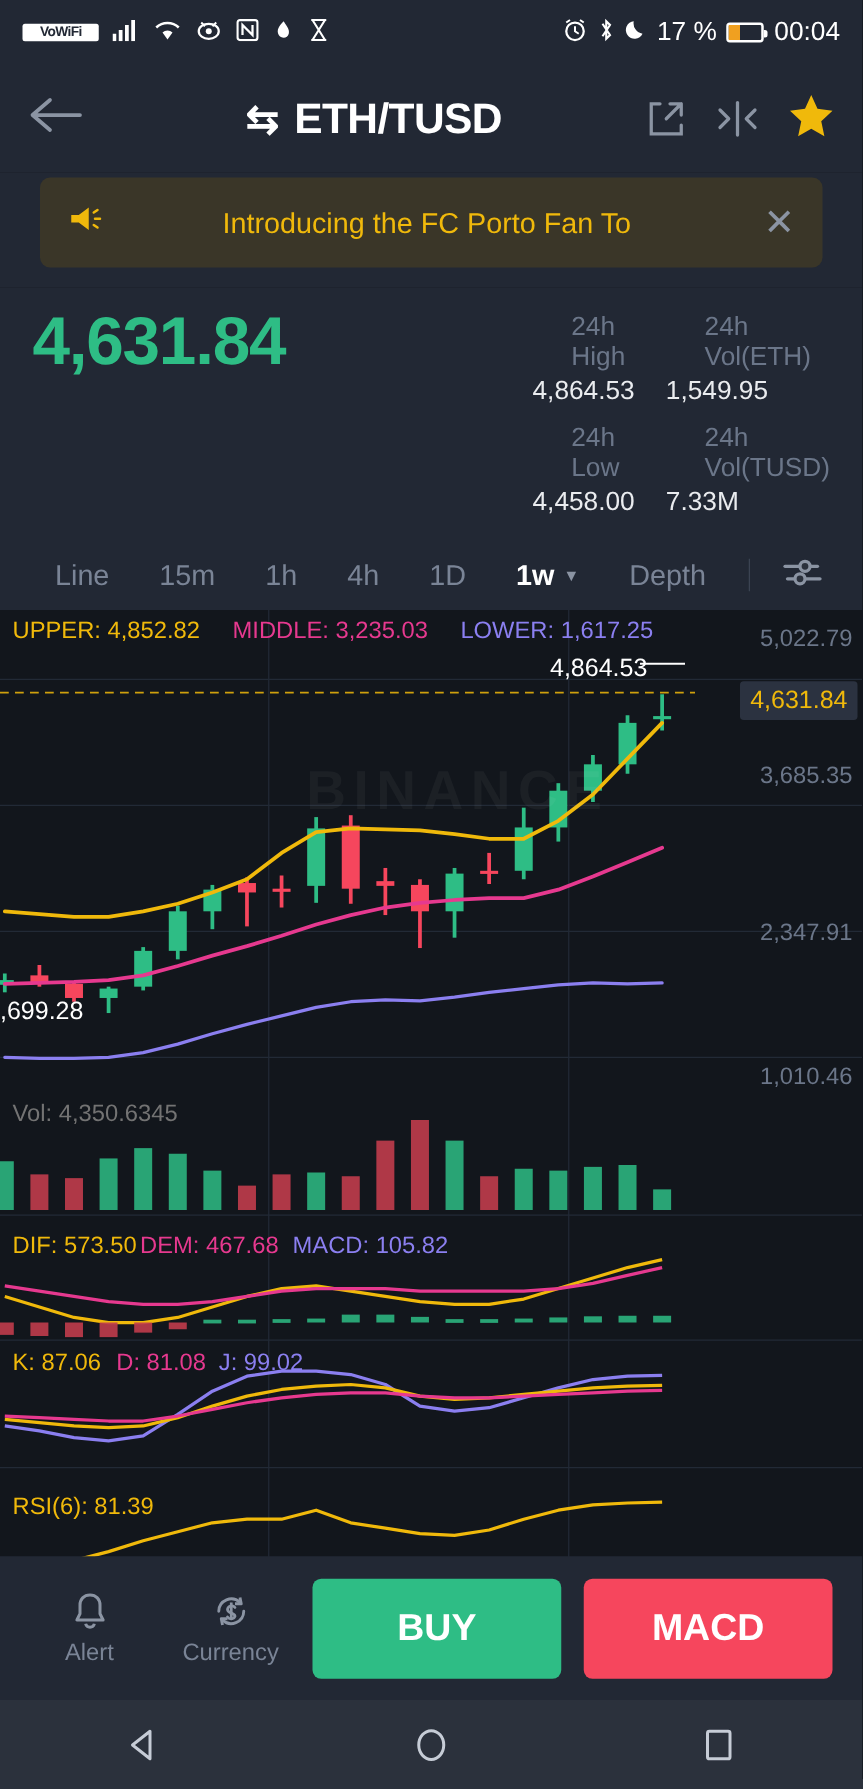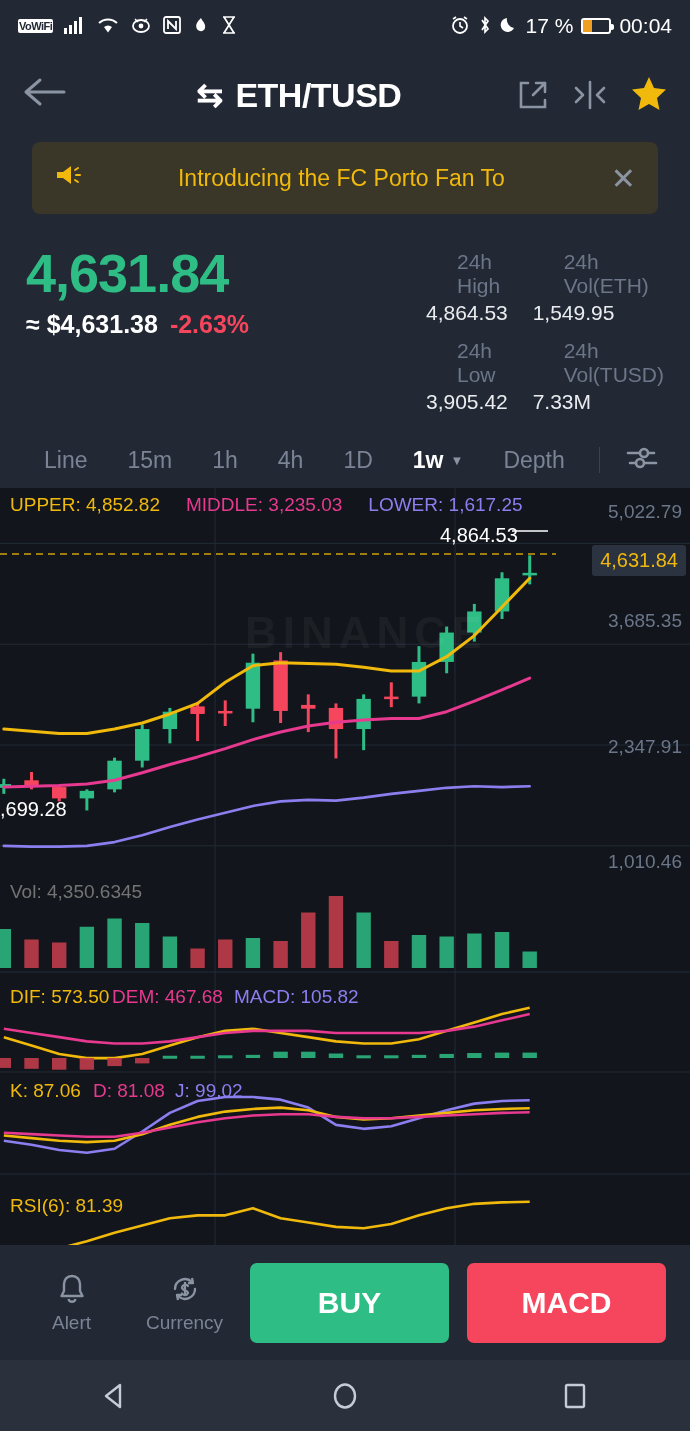--- a/index.html
+++ b/index.html
@@ -15,21 +15,21 @@
   
   .statusbar {
     height:52px; background:#222834;
     display:flex; align-items:center; justify-content:space-between;
     padding:0 18px;
   }
   .sb-left, .sb-right { display:flex; align-items:center; gap:11px; }
   .sb-right { gap:8px; }
   .vowifi {
     background:#fff; color:#222834; font-size:11px; font-weight:bold;
-    border-radius:2px; padding:1px 1px; letter-spacing:-0.5px;
+    border-radius:2px; padding:1px 14px; letter-spacing:-0.5px;
   }
   .sb-icon { font-size:19px; color:#fff; line-height:1; }
   .sb-pct { font-size:21px; color:#fff; }
   .sb-time { font-size:21px; color:#fff; }
   .batt {
     width:30px; height:16px; border:2px solid #fff; border-radius:3px;
     position:relative; display:inline-block;
   }
   .batt:after {
     content:""; position:absolute; right:-5px; top:4px;
@@ -250,37 +250,33 @@
         </svg>
     </span>
     <span class="ann-text">Introducing the FC Porto Fan To</span>
     <span class="ann-close">✕</span>
   </div>
 </div>
 
 <div class="pricebar">
   <div class="price-left">
     <div class="big-price">4,631.84</div>
-    <div class="sub-row">
-      <span class="usd">≈ $4,631.38</span>
-      <span class="chg">-2.63%</span>
-    </div>
   </div>
   <div class="stats">
     <div>
       <div class="stat-lbl">24h High</div>
       <div class="stat-val">4,864.53</div>
     </div>
     <div>
       <div class="stat-lbl">24h Vol(ETH)</div>
       <div class="stat-val">1,549.95</div>
     </div>
     <div>
       <div class="stat-lbl">24h Low</div>
-      <div class="stat-val">3,905.42</div>
+      <div class="stat-val">4,458.00</div>
     </div>
     <div>
       <div class="stat-lbl">24h Vol(TUSD)</div>
       <div class="stat-val">7.33M</div>
     </div>
   </div>
 </div>
 
 <div class="tabs">
   <span class="tab">Line</span>

